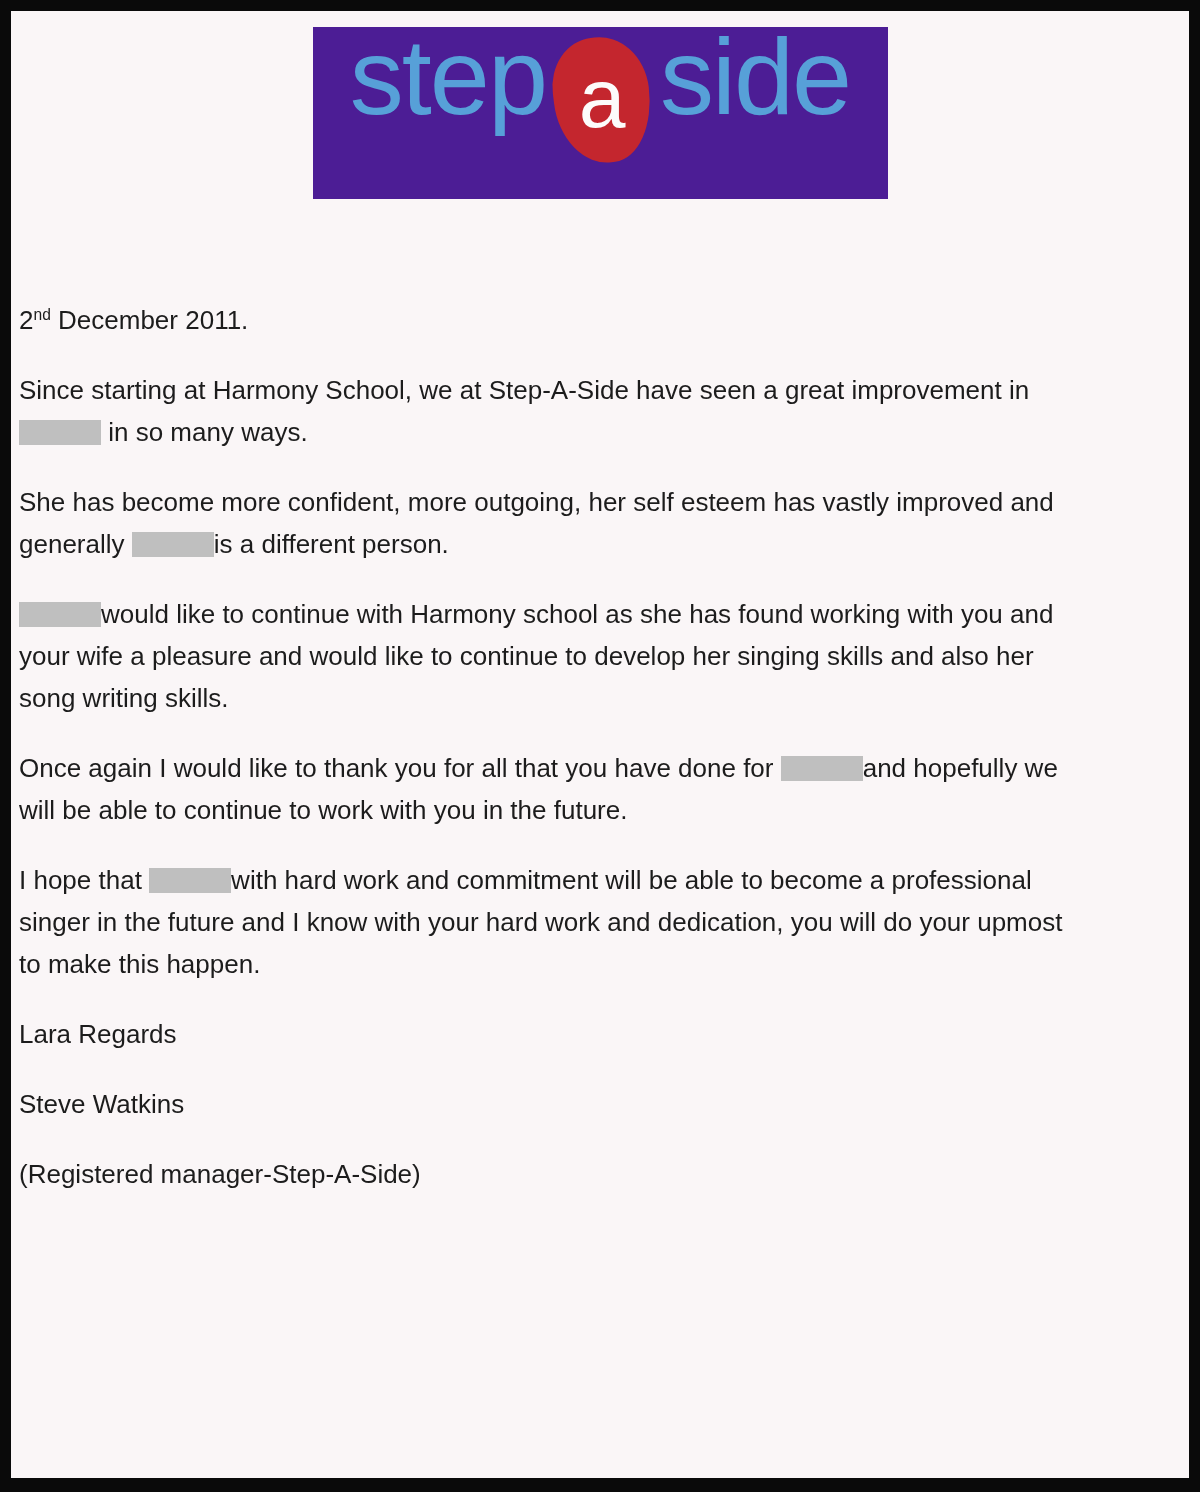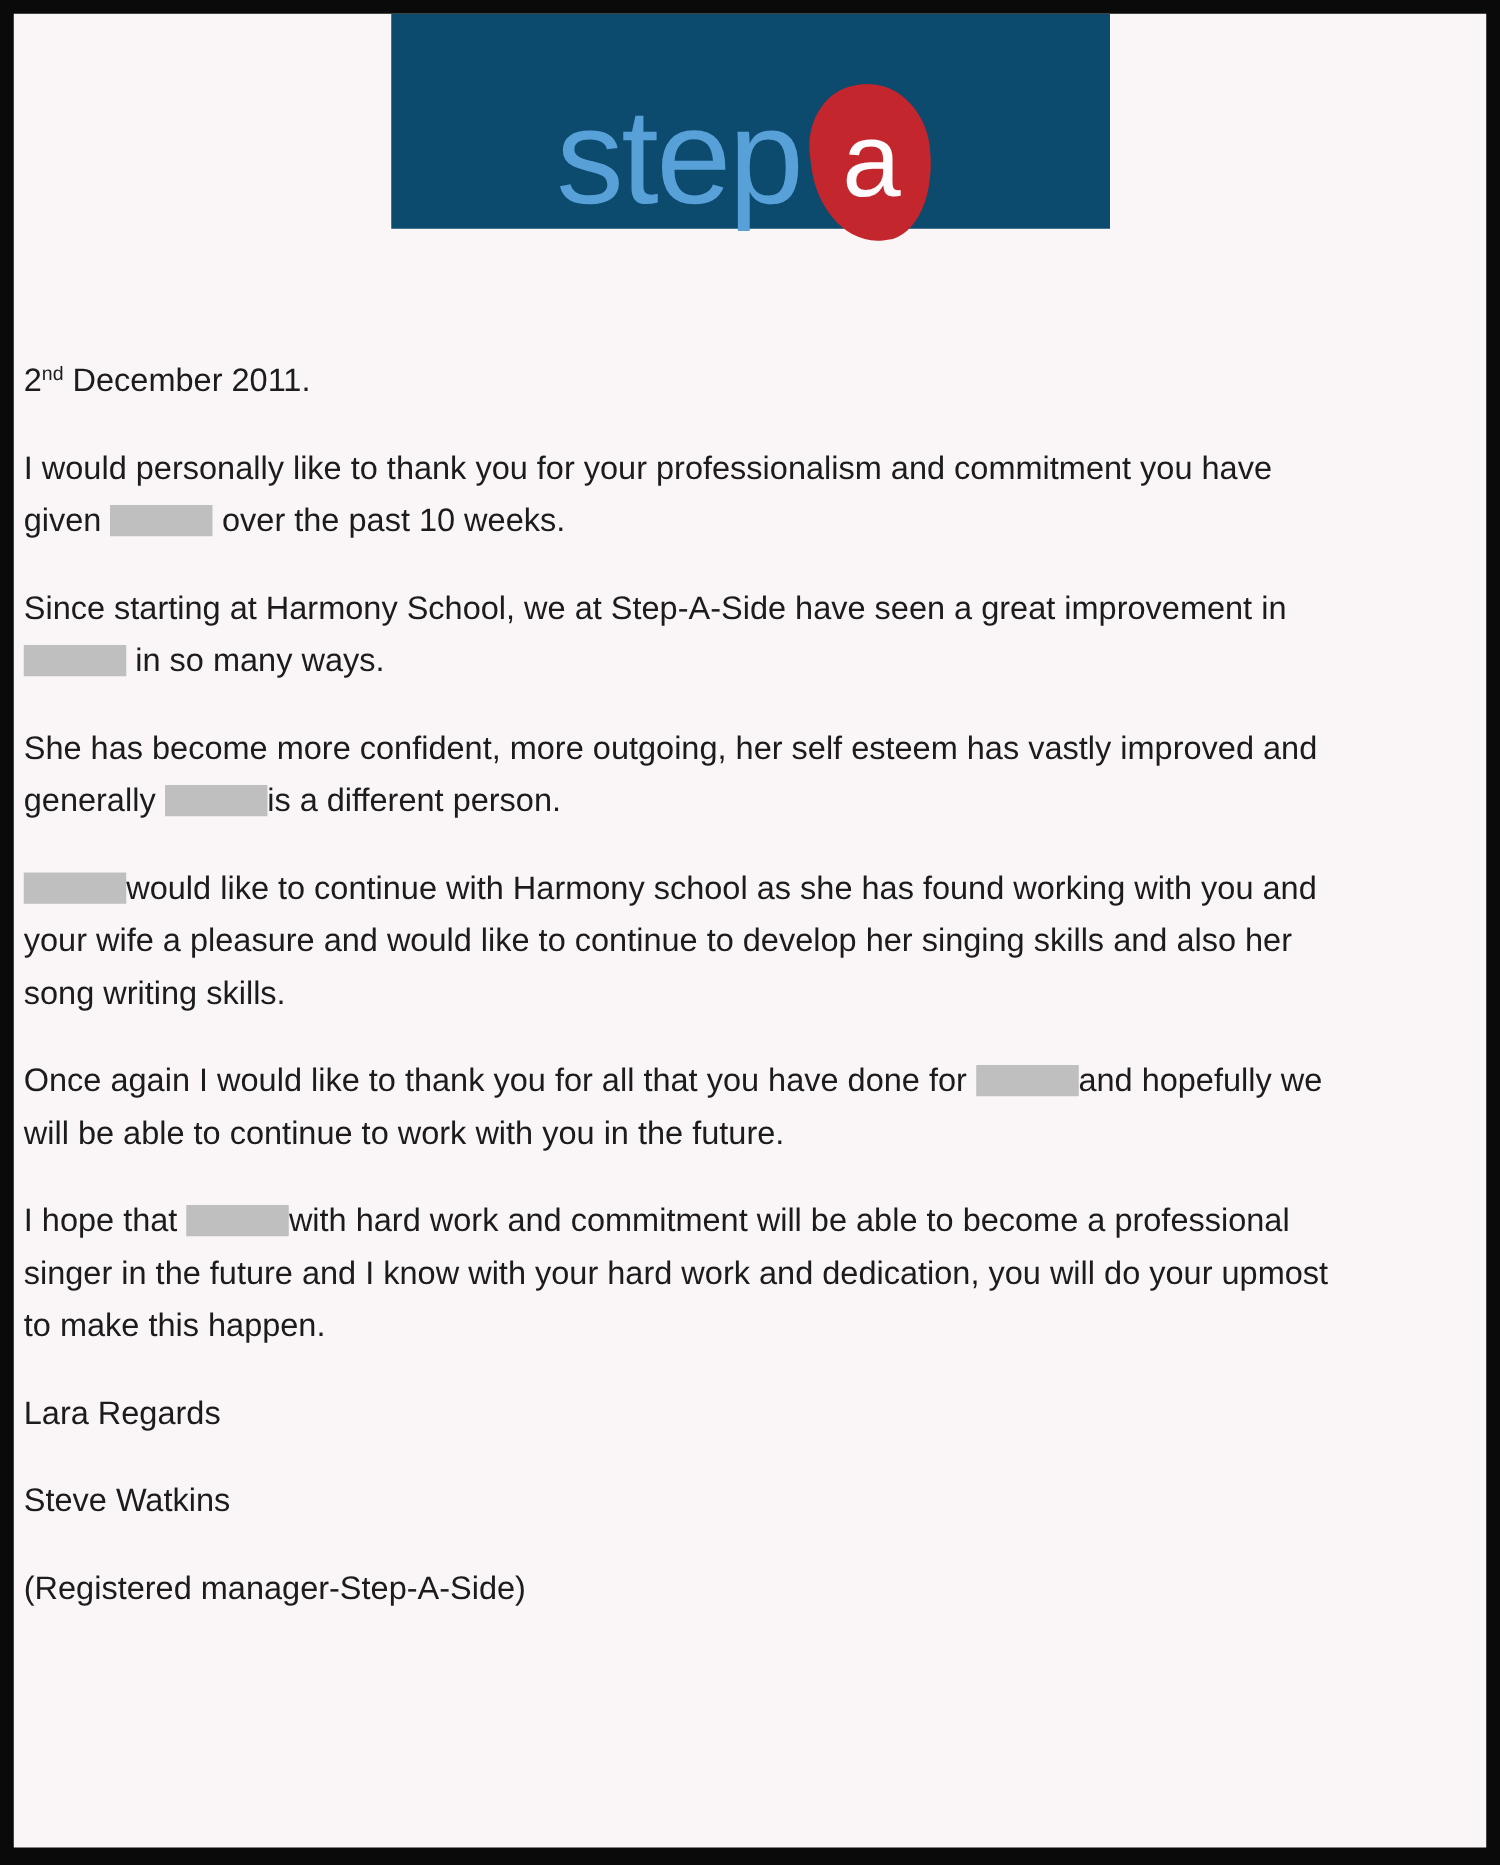--- a/index.html
+++ b/index.html
@@ -17,24 +17,24 @@
     border-width: 11px 11px 14px 11px;
     background: #faf6f7;
     font-family: "Liberation Sans", "DejaVu Sans", sans-serif;
     color: #1c1c1c;
     overflow: hidden;
   }
   
   .logo-box {
     width: 575px;
     height: 172px;
-    margin: 0 auto;
-    background: #0c4a6e;
+    margin: 16px auto;
+    background: #4c1d95;
     display: flex;
-    align-items: flex-end;
+    align-items: flex-start;
     justify-content: center;
   }
   .logo-word {
     font-size: 108px;
     line-height: 1;
     font-weight: 400;
     color: #57a0d8;
     letter-spacing: -2px;
     position: relative;
     top: -4px;
@@ -90,28 +90,28 @@
 </head>
 <body>
 
 <div class="frame">
 
   <div class="logo-box">
     <span class="logo-word">step</span>
     <span class="logo-blob">
       <span class="logo-a">a</span>
     </span>
+    <span class="logo-word">side</span>
   </div>
 
   <div class="content">
     <p><span>2</span><sup>nd</sup><span> December 2011.</span></p>
 
 
     <div>
-        <p>I would personally like to thank you for your professionalism and commitment you have<br>given <span class="redacted"></span> over the past 10 weeks.</p>
         <p>Since starting at Harmony School, we at Step-A-Side have seen a great improvement in<br><span class="redacted"></span> in so many ways.</p>
         <p>She has become more confident, more outgoing, her self esteem has vastly improved and<br>generally <span class="redacted"></span>is a different person.</p>
         <p><span class="redacted"></span>would like to continue with Harmony school as she has found working with you and<br>your wife a pleasure and would like to continue to develop her singing skills and also her<br>song writing skills.</p>
         <p>Once again I would like to thank you for all that you have done for <span class="redacted"></span>and hopefully we<br>will be able to continue to work with you in the future.</p>
         <p>I hope that <span class="redacted"></span>with hard work and commitment will be able to become a professional<br>singer in the future and I know with your hard work and dedication, you will do your upmost<br>to make this happen.</p>
       </div>
 
     <p>Lara Regards</p>
     <p>Steve Watkins</p>
     <p>(Registered manager-Step-A-Side)</p>

